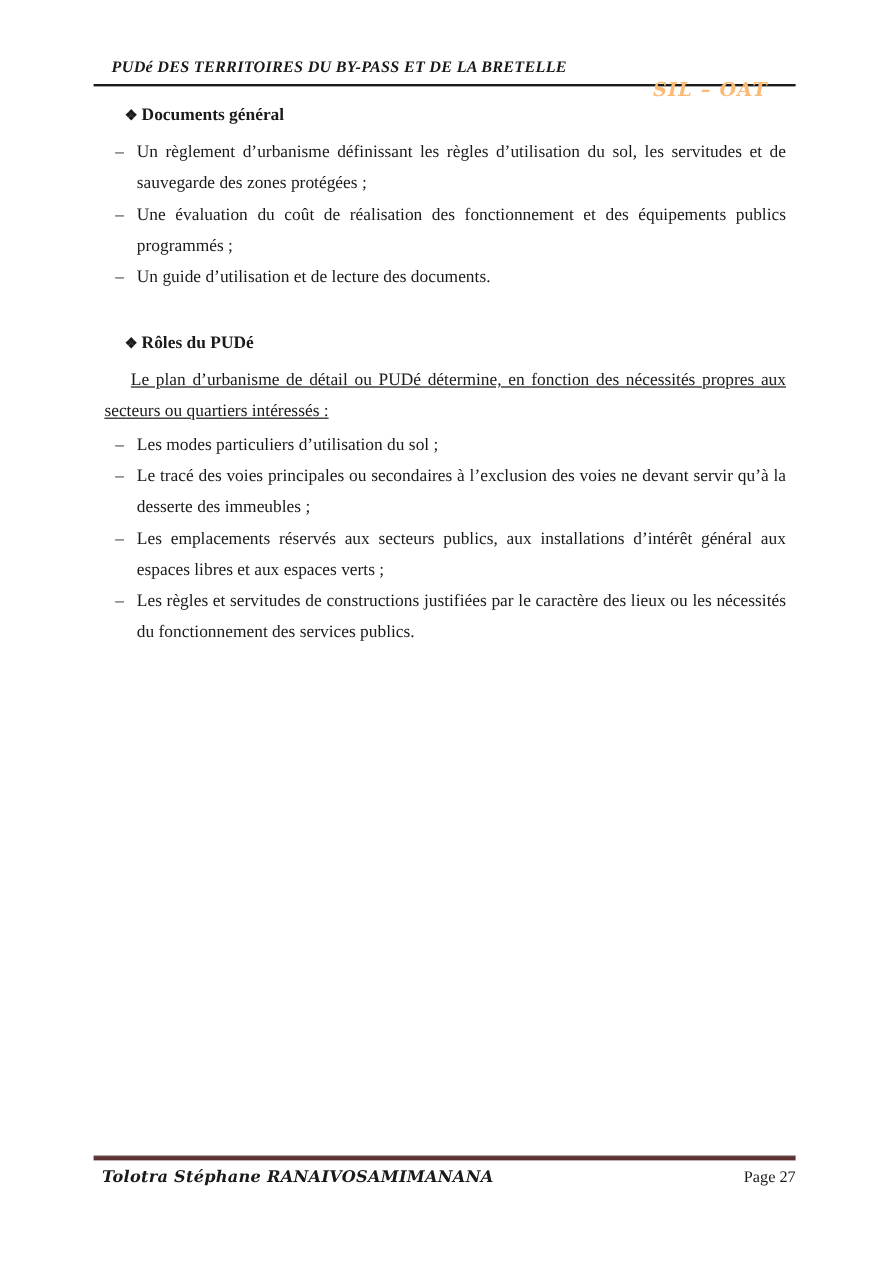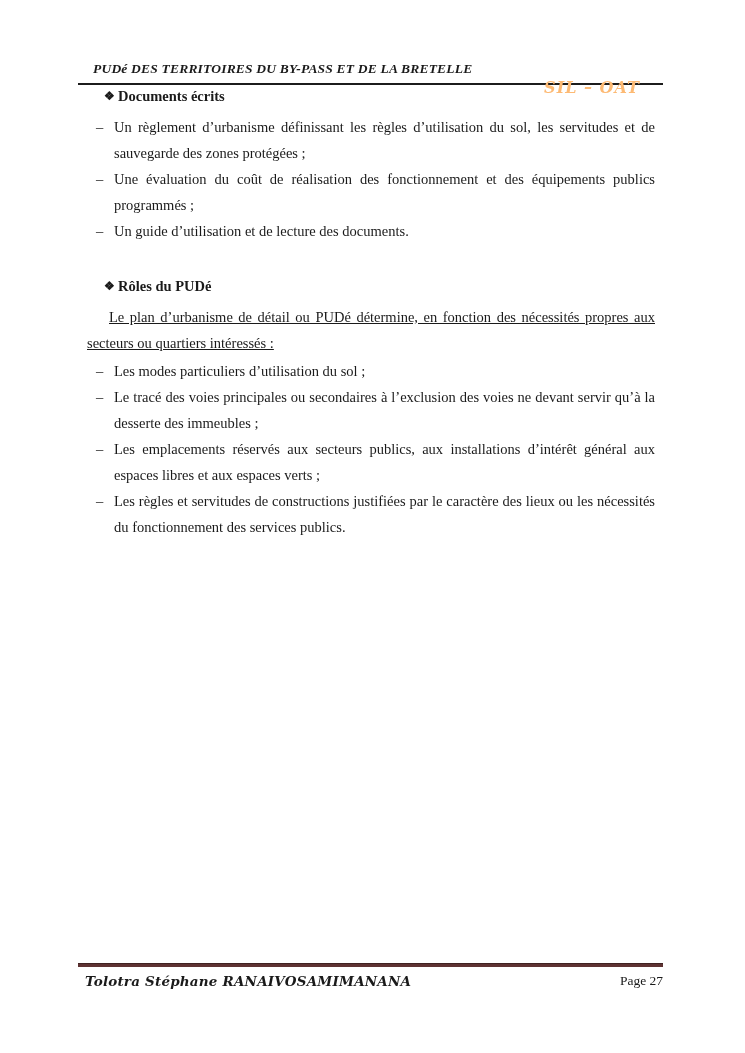--- a/index.html
+++ b/index.html
@@ -10,21 +10,21 @@
     height: 1053px;
     background: #ffffff;
     font-family: "Liberation Serif", serif;
     color: #1a1a1a;
     overflow: hidden;
   }
 
   
   .header {
     position: absolute;
-    top: 55px;
+    top: 42px;
     left: 78px;
     width: 585px;
     height: 30px;
     border-bottom: 2px solid #1c1c1c;
     display: flex;
     justify-content: space-between;
     align-items: stretch;
   }
   .header-title {
     font-family: "Liberation Serif", serif;
@@ -136,21 +136,21 @@
   <div class="header">
     <div class="header-title">PUDé DES TERRITOIRES DU BY-PASS ET DE LA BRETELLE</div>
     <div class="header-badge">SIL – OAT</div>
   </div>
 
   <div class="body">
 
     <div class="section section-1">
       <div class="section-heading">
         <span class="bullet">❖</span>
-        <span>Documents écrits</span>
+        <span>Documents général</span>
       </div>
       <div class="list">
         <div class="list-item">
           <span class="dash">–</span>
           <span class="item-text">Un règlement d’urbanisme définissant les règles d’utilisation du sol, les servitudes et de sauvegarde des zones protégées ;</span>
         </div>
         <div class="list-item">
           <span class="dash">–</span>
           <span class="item-text">Une évaluation du coût de réalisation des fonctionnement et des équipements publics programmés ;</span>
         </div>

